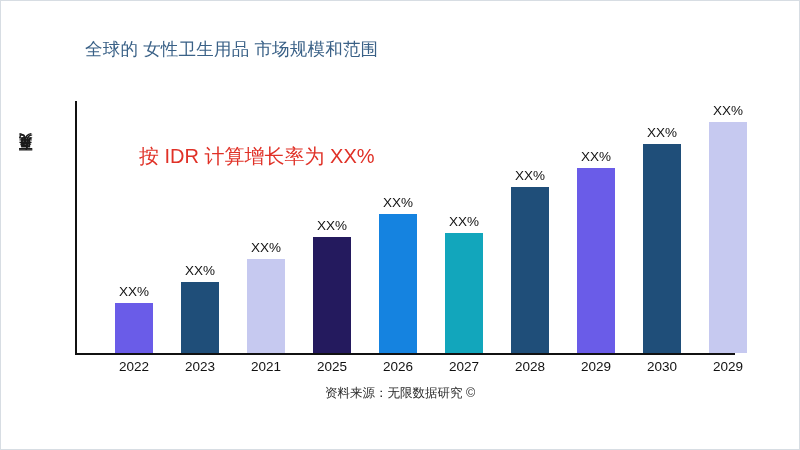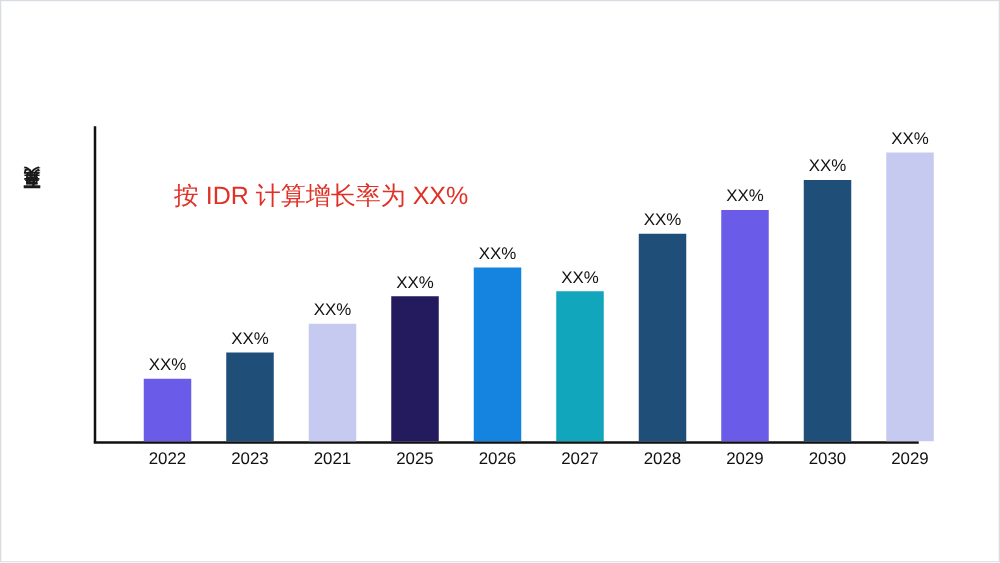--- a/index.html
+++ b/index.html
@@ -113,20 +113,21 @@
     text-align: center;
     font-size: 12.5px;
     color: #2a2a2a;
   }
 </style>
 </head>
 <body>
 
 <div id="chart-frame">
 
+  <div id="chart-title">全球的 女性卫生用品 市场规模和范围</div>
 
   <div id="y-axis-title">百万美元</div>
 
   <div id="annotation">按 IDR 计算增长率为 XX%</div>
 
   <div id="y-axis-line"></div>
   <div id="x-axis-line"></div>
 
   <div id="plot-area">
       <div class="bar-group" style="left: 26px;">
@@ -177,14 +178,15 @@
       <div class="tick-label" style="left: 232px;">2021</div>
       <div class="tick-label" style="left: 298px;">2025</div>
       <div class="tick-label" style="left: 364px;">2026</div>
       <div class="tick-label" style="left: 430px;">2027</div>
       <div class="tick-label" style="left: 496px;">2028</div>
       <div class="tick-label" style="left: 562px;">2029</div>
       <div class="tick-label" style="left: 628px;">2030</div>
       <div class="tick-label" style="left: 694px;">2029</div>
     </div>
 
+  <div id="source-note">资料来源：无限数据研究 ©</div>
 
 </div>
 
 </body></html>

